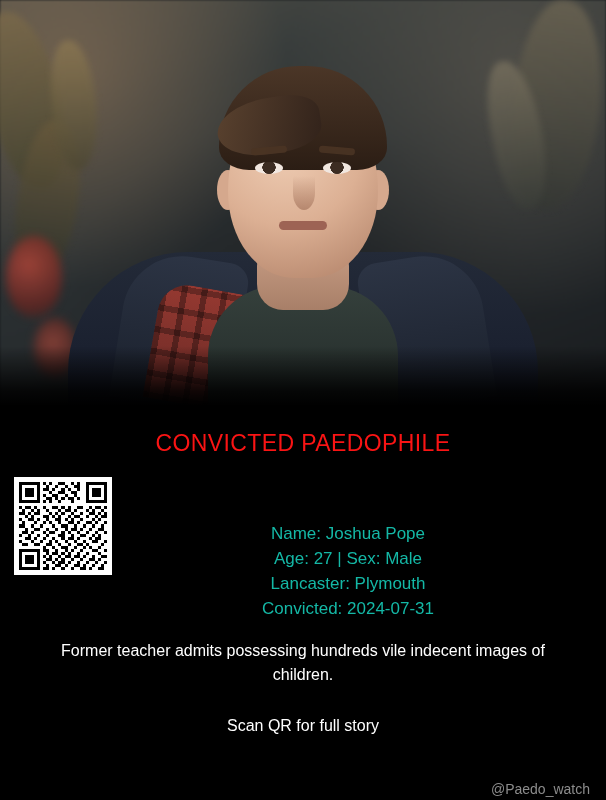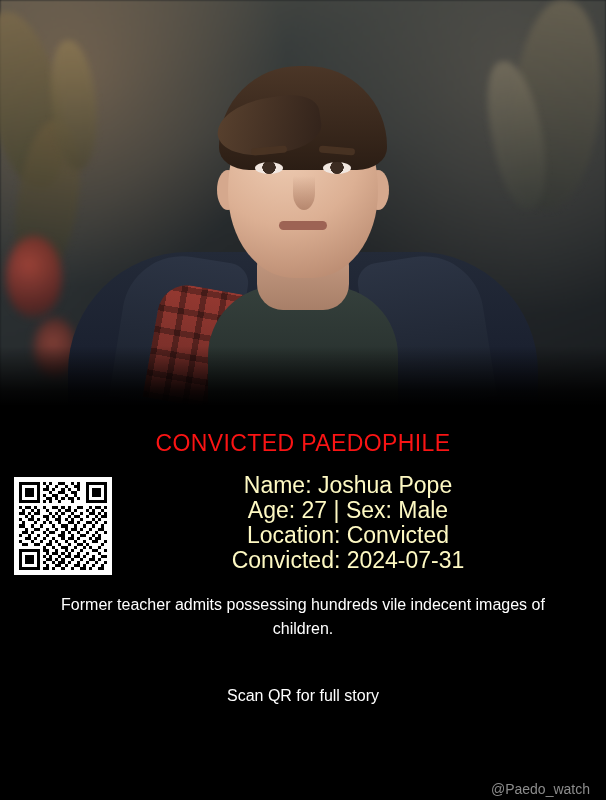--- a/index.html
+++ b/index.html
@@ -223,39 +223,40 @@
     background: #ffffff;
     padding: 5px;
     box-sizing: content-box;
     flex: 0 0 auto;
     margin-top: 4px;
   }
   .qr svg { display: block; }
   .details {
     flex: 1;
     text-align: center;
-    font-size: 23px;
+    font-size: 17px;
     line-height: 25px;
-    color: #fef9c3;
+    color: #14b8a6;
     padding: 0 6px;
     margin-left: -8px;
+    margin-top: 48px;
   }
   .details div { white-space: normal; }
   .summary {
     text-align: center;
     font-size: 16px;
     line-height: 24px;
     margin-top: 18px;
     padding: 0 36px;
     color: #ffffff;
   }
   .scan {
     text-align: center;
     font-size: 16px;
-    margin-top: 46px;
+    margin-top: 30px;
     color: #ffffff;
   }
   .handle {
     position: absolute;
     right: 16px;
     bottom: 3px;
     font-size: 14px;
     color: #8c8c8c;
   }
 </style>
@@ -535,21 +536,21 @@
               <rect x="20" y="28" width="2" height="1"></rect>
               <rect x="23" y="28" width="1" height="1"></rect>
               <rect x="26" y="28" width="2" height="1"></rect>
           </g>
         </svg>
       </div>
 
       <div class="details">
         <div>Name: Joshua Pope</div>
         <div>Age: 27 | Sex: Male</div>
-        <div>Location: Convicted</div>
+        <div>Lancaster: Plymouth</div>
         <div>Convicted: 2024-07-31</div>
       </div>
     </div>
 
     <div class="summary">Former teacher admits possessing hundreds vile indecent images of children.</div>
     <div class="scan">Scan QR for full story</div>
     <div class="handle">@Paedo_watch</div>
   </div>
 </div>
 

